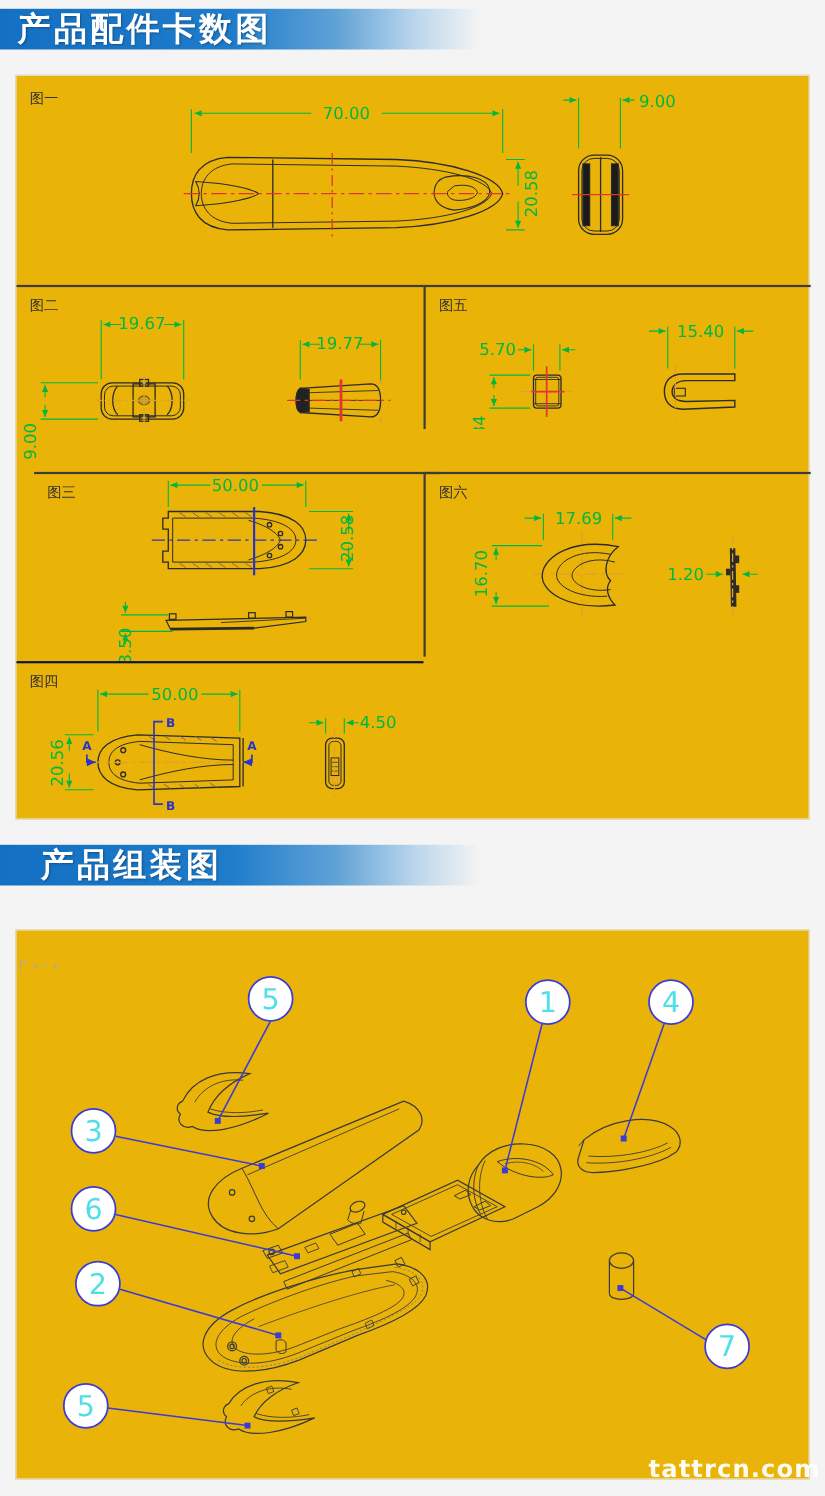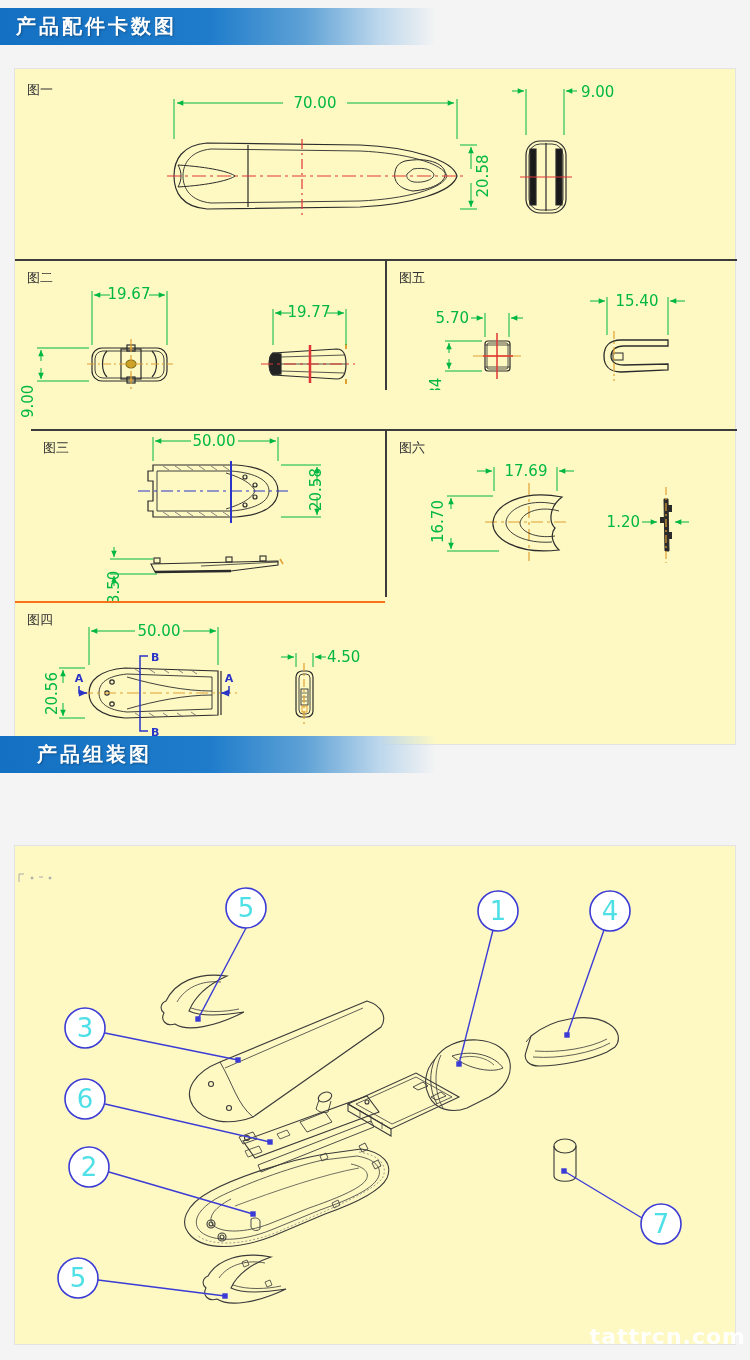--- a/index.html
+++ b/index.html
@@ -6,40 +6,40 @@
   body{
     width:750px;height:1360px;position:relative;
     background:#f4f4f4;
     font-family:"DejaVu Sans","Liberation Sans",sans-serif;
     overflow:hidden;
   }
   .header{
     position:absolute;left:0;height:37px;width:436px;
     display:flex;align-items:center;
     padding-left:16px;box-sizing:border-box;
-    color:#fff;font-size:20px;font-weight:bold;letter-spacing:3px;
+    color:#fff;font-size:30px;font-weight:bold;letter-spacing:3px;
     background:linear-gradient(90deg,#1470c2 0%,#1e7ccb 48%,#5fa2d6 70%,#bdd7ec 87%,rgba(244,244,244,0) 100%);
     text-shadow:1px 1px 2px rgba(0,0,0,0.3);
   }
   #header1{top:8px;}
-  #header2{top:736px;padding-left:37px;}
+  #header2{top:768px;padding-left:37px;}
   .panel{
-    position:absolute;left:14px;width:722px;background:#fef9c3;
+    position:absolute;left:14px;width:722px;background:#eab308;
     border:1px solid #e3e3e3;box-sizing:border-box;
   }
   #panel1{top:68px;height:677px;}
   #panel2{top:845px;height:500px;}
   .cell{position:absolute;box-sizing:border-box;overflow:hidden;}
   .cell svg{position:absolute;top:0;left:0;}
   #cell1{left:0;top:0;width:722px;height:190px;}
   #cell2{left:0;top:190px;width:370px;height:158px;border-top:2px solid #3c3c3c;}
   #cell5{left:370px;top:190px;width:352px;height:131px;border-top:2px solid #3c3c3c;border-left:2px solid #3c3c3c;}
   #cell3{left:16px;top:360px;width:370px;height:172px;border-top:2px solid #3c3c3c;}
   #cell6{left:370px;top:360px;width:352px;height:168px;border-top:2px solid #3c3c3c;border-left:2px solid #3c3c3c;}
-  #cell4{left:0;top:532px;width:370px;height:145px;border-top:2px solid #f97316;}
+  #cell4{left:0;top:532px;width:370px;height:145px;border-top:2px solid #0f172a;}
   #cell7{left:370px;top:532px;width:352px;height:145px;border-top:2px solid #3c3c3c;border-left:2px solid #3c3c3c;}
   .fig-label{position:absolute;top:8px;left:12px;font-size:13px;color:#333;z-index:2;}
   .dim{fill:#00b840;font-size:15px;}
   .ball-num{fill:#4ee0e6;font-size:26px;}
   .sec{fill:#2a35c8;font-size:11px;font-weight:bold;}
   .watermark{
     position:absolute;right:4px;top:1324px;
     font-size:22px;font-weight:bold;letter-spacing:1px;
     color:rgba(255,255,255,0.95);
   }

